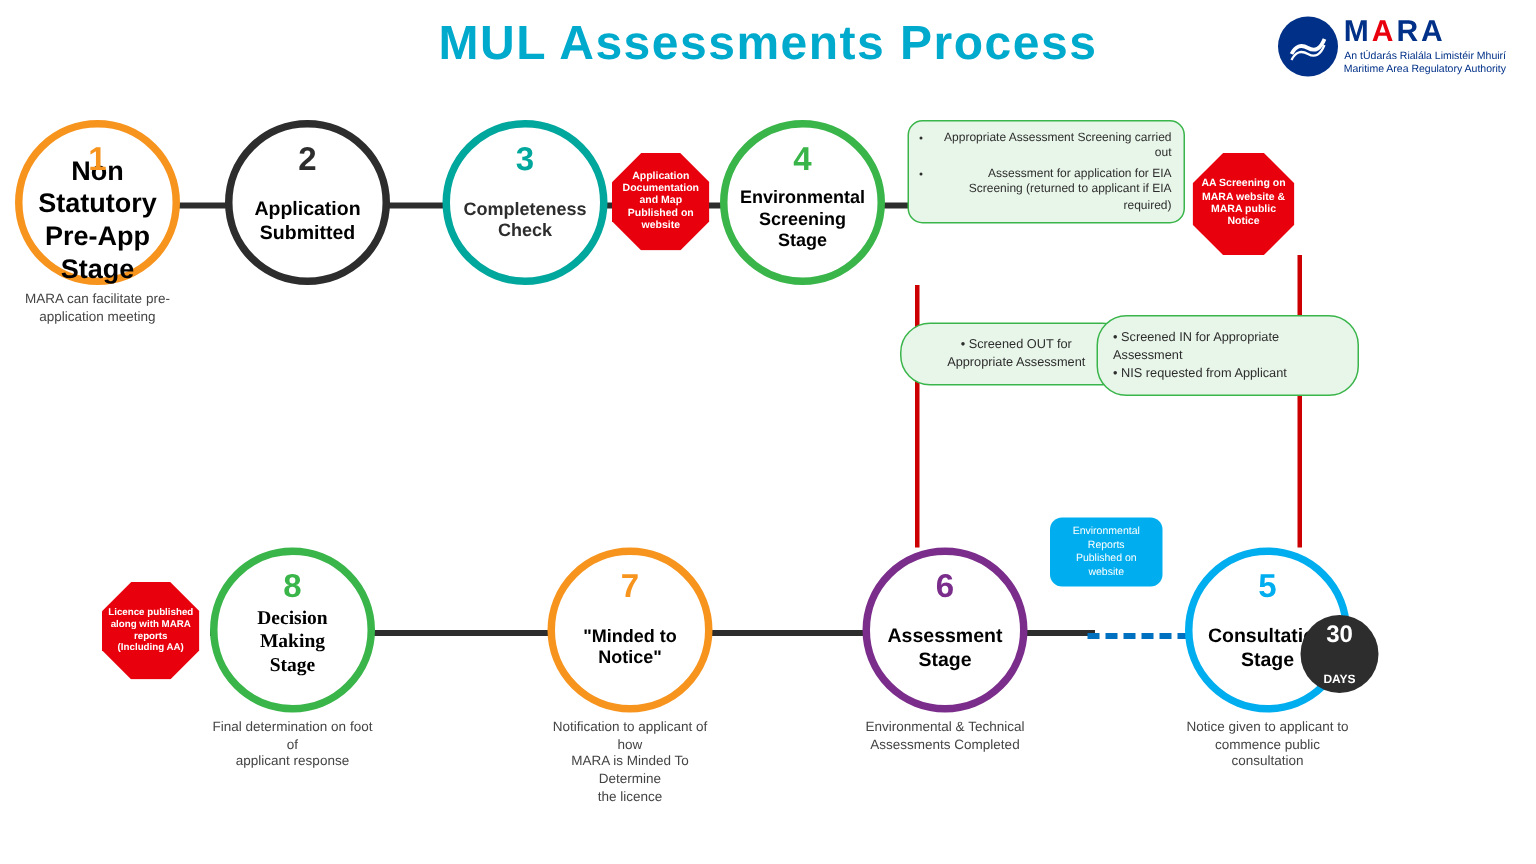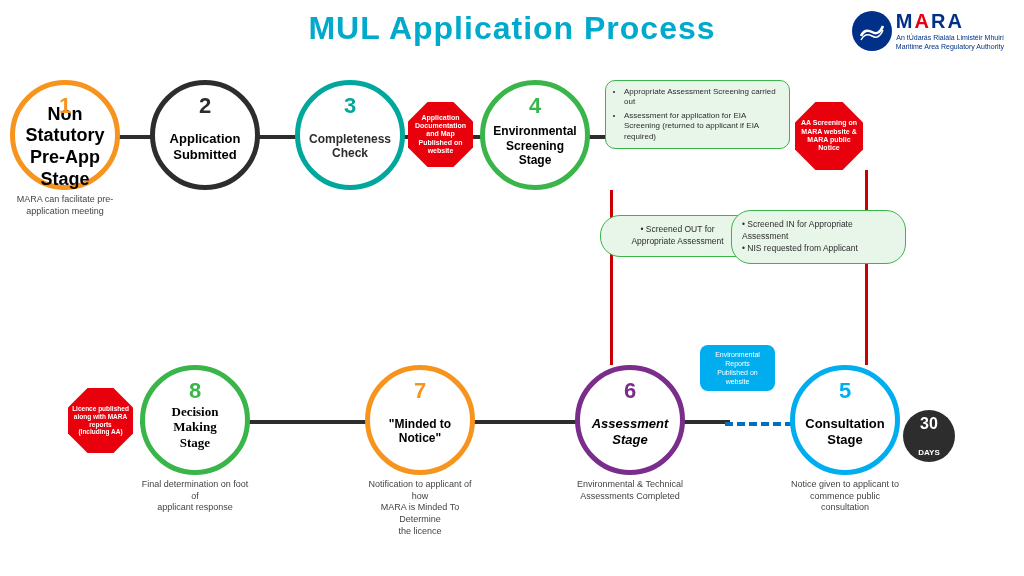--- a/index.html
+++ b/index.html
@@ -147,20 +147,21 @@
       padding: 6px 8px;
       font-size: 8px;
       color: #2d2d2d;
       line-height: 1.3;
       position: absolute;
       z-index: 5;
     }
     .info-box ul {
       list-style: disc;
       padding-left: 10px;
+      text-align: right;
     }
 
     .info-box-screened-out {
       background: #e8f5e9;
       border: 1.5px solid #39b54a;
       border-radius: 20px;
       padding: 8px 10px;
       font-size: 8.5px;
       color: #2d2d2d;
       line-height: 1.4;
@@ -202,21 +203,21 @@
       font-size: 16px;
       font-weight: 900;
       line-height: 1;
     }
   </style>
 </head>
 <body>
 
 <div class="page">
 
-  <div class="title">MUL Application Process</div>
+  <div class="title">MUL Assessments Process</div>
 
   <div class="logo">
     <div style="display:flex;align-items:center;gap:4px;">
       <div style="width:40px;height:40px;border-radius:50%;background:#003087;display:flex;align-items:center;justify-content:center;">
         <svg width="30" height="30" viewBox="0 0 30 30">
           <path d="M4 20 Q8 12 15 16 Q22 20 26 10" stroke="white" stroke-width="2.5" fill="none"></path>
           <path d="M4 24 Q8 16 15 20 Q22 24 26 14" stroke="white" stroke-width="1.5" fill="none"></path>
         </svg>
       </div>
       <div>
@@ -319,37 +320,37 @@
       <div class="circle orange2">
         <span class="num">7</span>
         <span class="label" style="font-size:12px;margin-top:22px;">"Minded to<br>Notice"</span>
       </div>
       <div class="node-desc">Notification to applicant of how<br>MARA is Minded To Determine<br>the licence</div>
     </div>
 
     <div class="stage-node" style="left:565px;top:295px;">
       <div class="circle purple">
         <span class="num">6</span>
-        <span class="label" style="font-size:13px;margin-top:24px;font-style:italic;">Assessment<br>Stage</span>
+        <span class="label" style="font-size:13px;margin-top:24px;">Assessment<br>Stage</span>
       </div>
       <div class="node-desc">Environmental &amp; Technical<br>Assessments Completed</div>
     </div>
 
     <div class="env-reports-box" style="left:690px;top:275px;width:75px;">
       Environmental<br>Reports<br>Published on<br>website
     </div>
 
     <div class="stage-node" style="left:780px;top:295px;">
       <div class="circle cyan">
         <span class="num">5</span>
         <span class="label" style="font-size:13px;margin-top:24px;">Consultation<br>Stage</span>
       </div>
       <div class="node-desc">Notice given to applicant to<br>commence public consultation</div>
     </div>
 
-    <div class="days-badge" style="left:893px;top:340px;gap:16px;">
+    <div class="days-badge" style="left:857px;top:340px;gap:16px;">
       <span class="days-num">30</span>
       <span style="font-size:8px;">DAYS</span>
     </div>
 
   </div>
 
 </div>
 
 </body></html>

